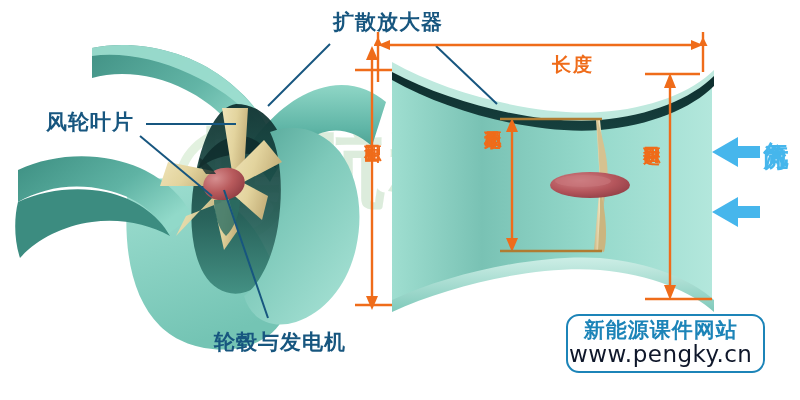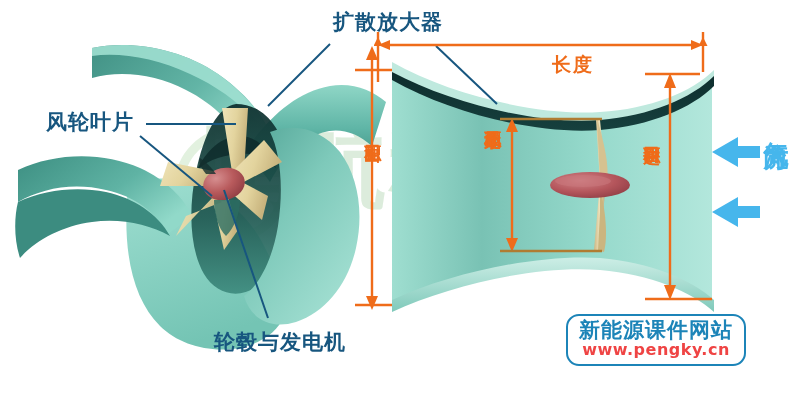--- a/index.html
+++ b/index.html
@@ -76,29 +76,29 @@
     white-space:nowrap;
     letter-spacing:1px;
   }
 
   
   .brandbox{
     position:absolute;
     border:2.5px solid #1c84b8;
     border-radius:13px;
     background:rgba(255,255,255,.85);
-    padding:3px 11px 5px 11px;
+    padding:3px 11px 5px 1px;
     text-align:center;
   }
   .brand-cn{
     color:#1c84b8;font-size:21px;font-weight:bold;
     letter-spacing:1px;line-height:1.1;white-space:nowrap;
   }
   .brand-url{
-    color:#ef4444;font-size:16px;font-weight:bold;
+    color:#0f172a;font-size:23px;font-weight:normal;
     letter-spacing:.5px;line-height:1.05;white-space:nowrap;
     font-family:"DejaVu Sans","Liberation Sans",sans-serif;
   }
 
   svg{display:block;}
   .svg-layer{position:absolute;left:0;top:0;}
 </style>
 </head>
 <body>
 

